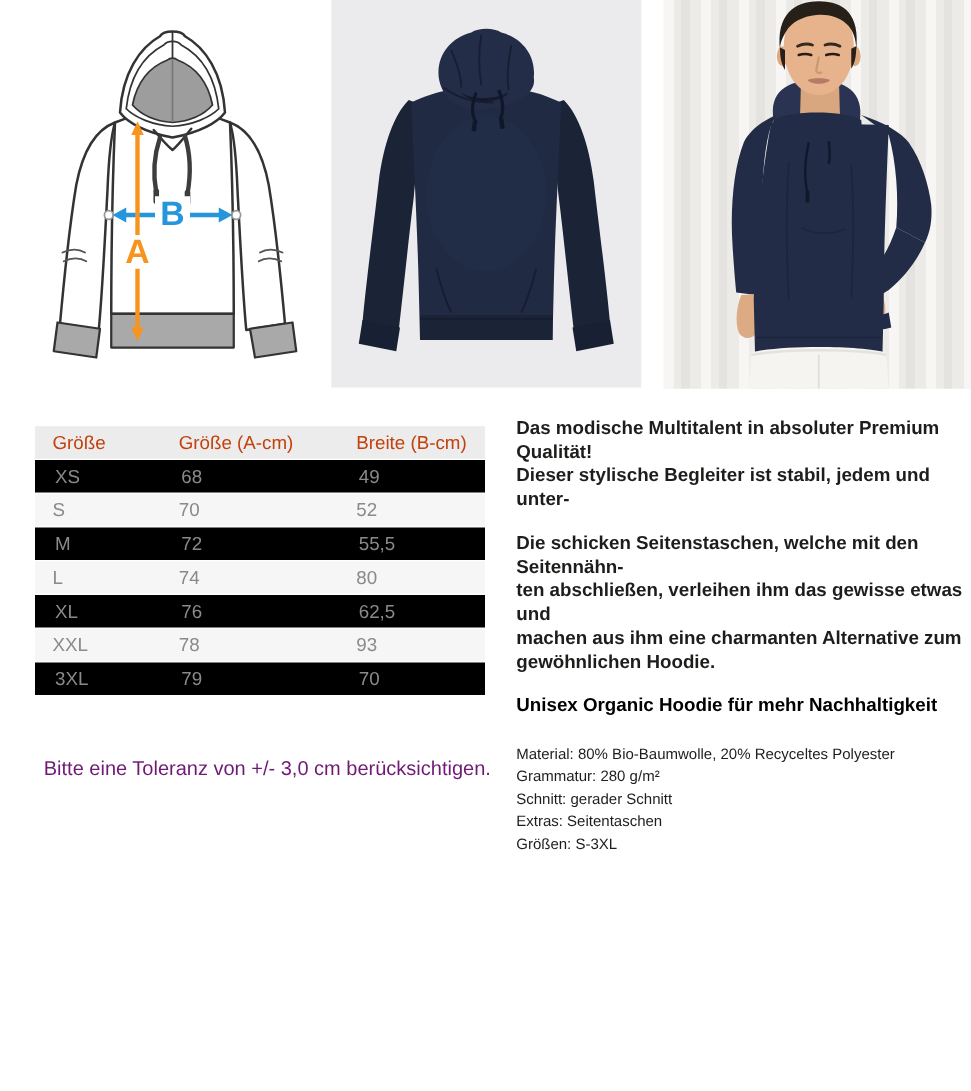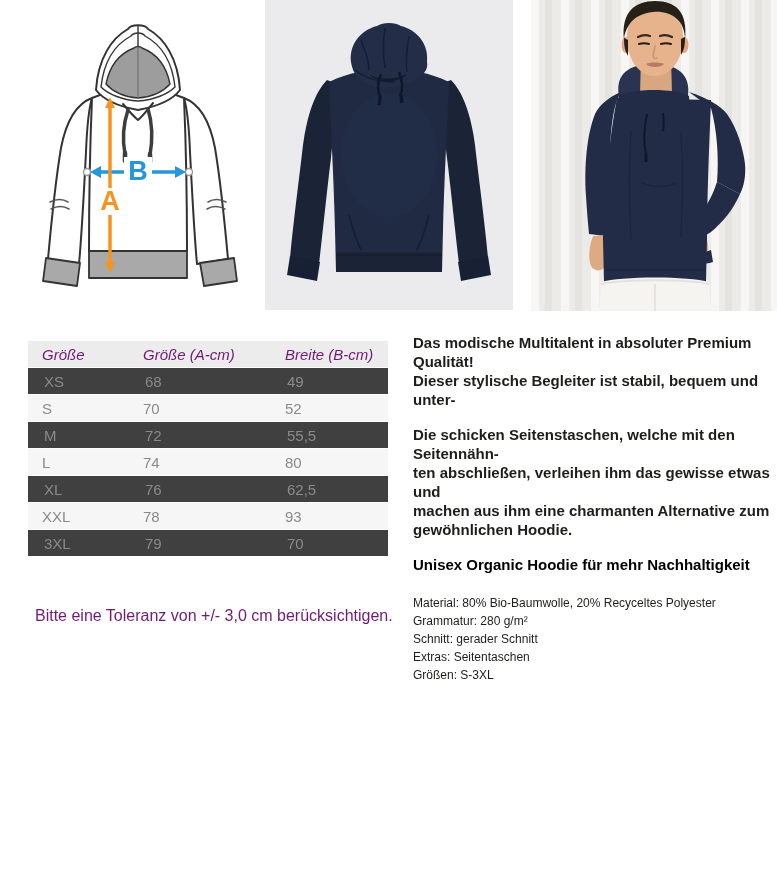--- a/index.html
+++ b/index.html
@@ -18,22 +18,22 @@
       rgba(0,0,0,.035) 14px 21px, rgba(255,255,255,0) 21px 30px);
   }
   .panel svg{display:block;width:100%;height:100%;}
 
   
   .size-table{position:absolute;left:28px;top:341px;width:360px;font-size:15px;}
   .t-row{
     display:grid;grid-template-columns:101px 142px 1fr;align-items:center;
     height:26px;margin-bottom:1px;padding-left:14px;box-sizing:border-box;
   }
-  .t-head{background:#ececec;color:#701a75;font-style:italic;}
-  .t-dark{background:#404040;color:#8a8a8a;padding-left:16px;}
+  .t-head{background:#ececec;color:#c2410c;}
+  .t-dark{background:#000000;color:#8a8a8a;padding-left:16px;}
   .t-light{background:#f6f6f6;color:#8a8a8a;}
 
   
   .description{position:absolute;left:413px;top:333px;width:364px;color:#1d1d1b;}
   .desc-p{margin:0 0 16px 0;font-weight:bold;}
   .desc-line{font-size:15px;line-height:19px;}
   .desc-heading{font-size:15px;line-height:19px;font-weight:bold;color:#000;margin:2px 0 20px 0;}
   .desc-detail{font-size:12px;line-height:18px;}
 
   
@@ -230,21 +230,21 @@
   <div class="t-row t-dark">
     <span>3XL</span>
     <span>79</span>
     <span>70</span>
   </div>
 </div>
 
 <div class="description">
   <div class="desc-p">
     <div class="desc-line">Das modische Multitalent in absoluter Premium Qualität!</div>
-    <div class="desc-line">Dieser stylische Begleiter ist stabil, bequem und unter-</div>
+    <div class="desc-line">Dieser stylische Begleiter ist stabil, jedem und unter-</div>
   </div>
   <div class="desc-p">
     <div class="desc-line">Die schicken Seitenstaschen, welche mit den Seitennähn-</div>
     <div class="desc-line">ten abschließen, verleihen ihm das gewisse etwas und</div>
     <div class="desc-line">machen aus ihm eine charmanten Alternative zum</div>
     <div class="desc-line">gewöhnlichen Hoodie.</div>
   </div>
   <div class="desc-heading">Unisex Organic Hoodie für mehr Nachhaltigkeit</div>
   <div>
     <div class="desc-detail">Material: 80% Bio-Baumwolle, 20% Recyceltes Polyester</div>

